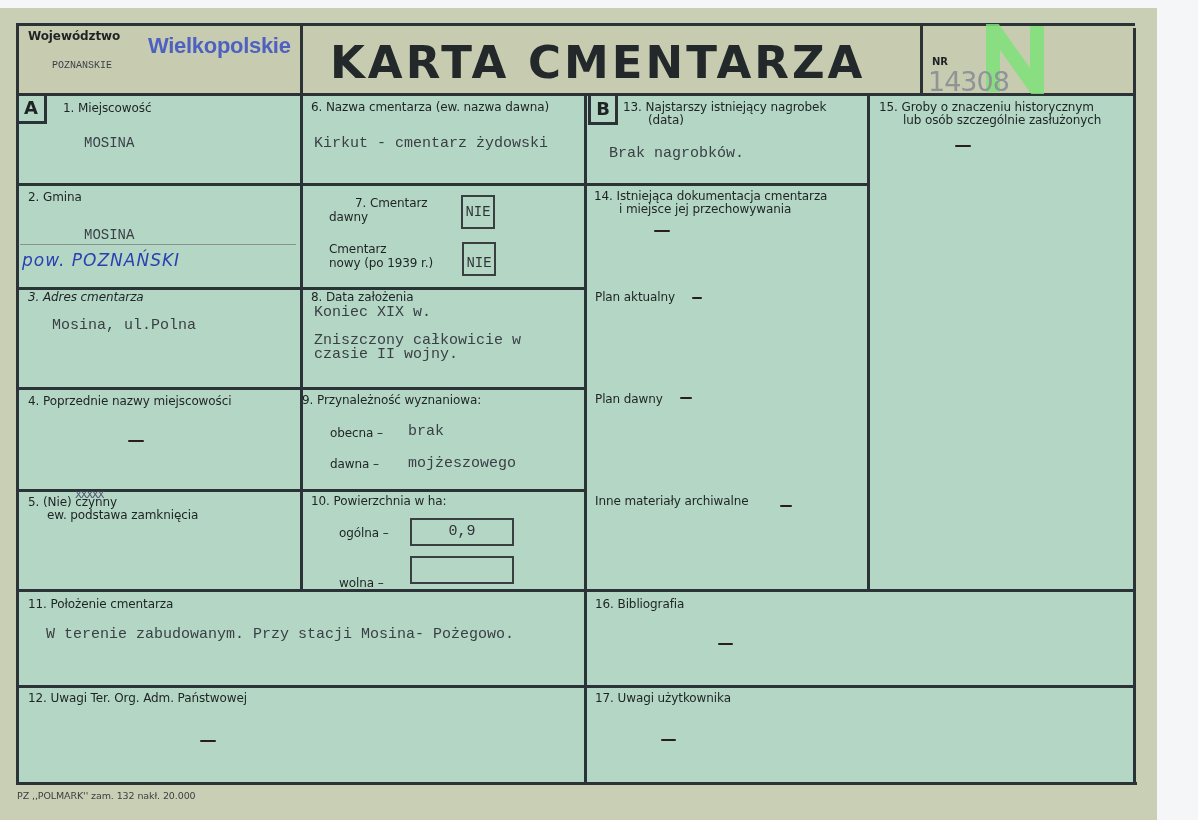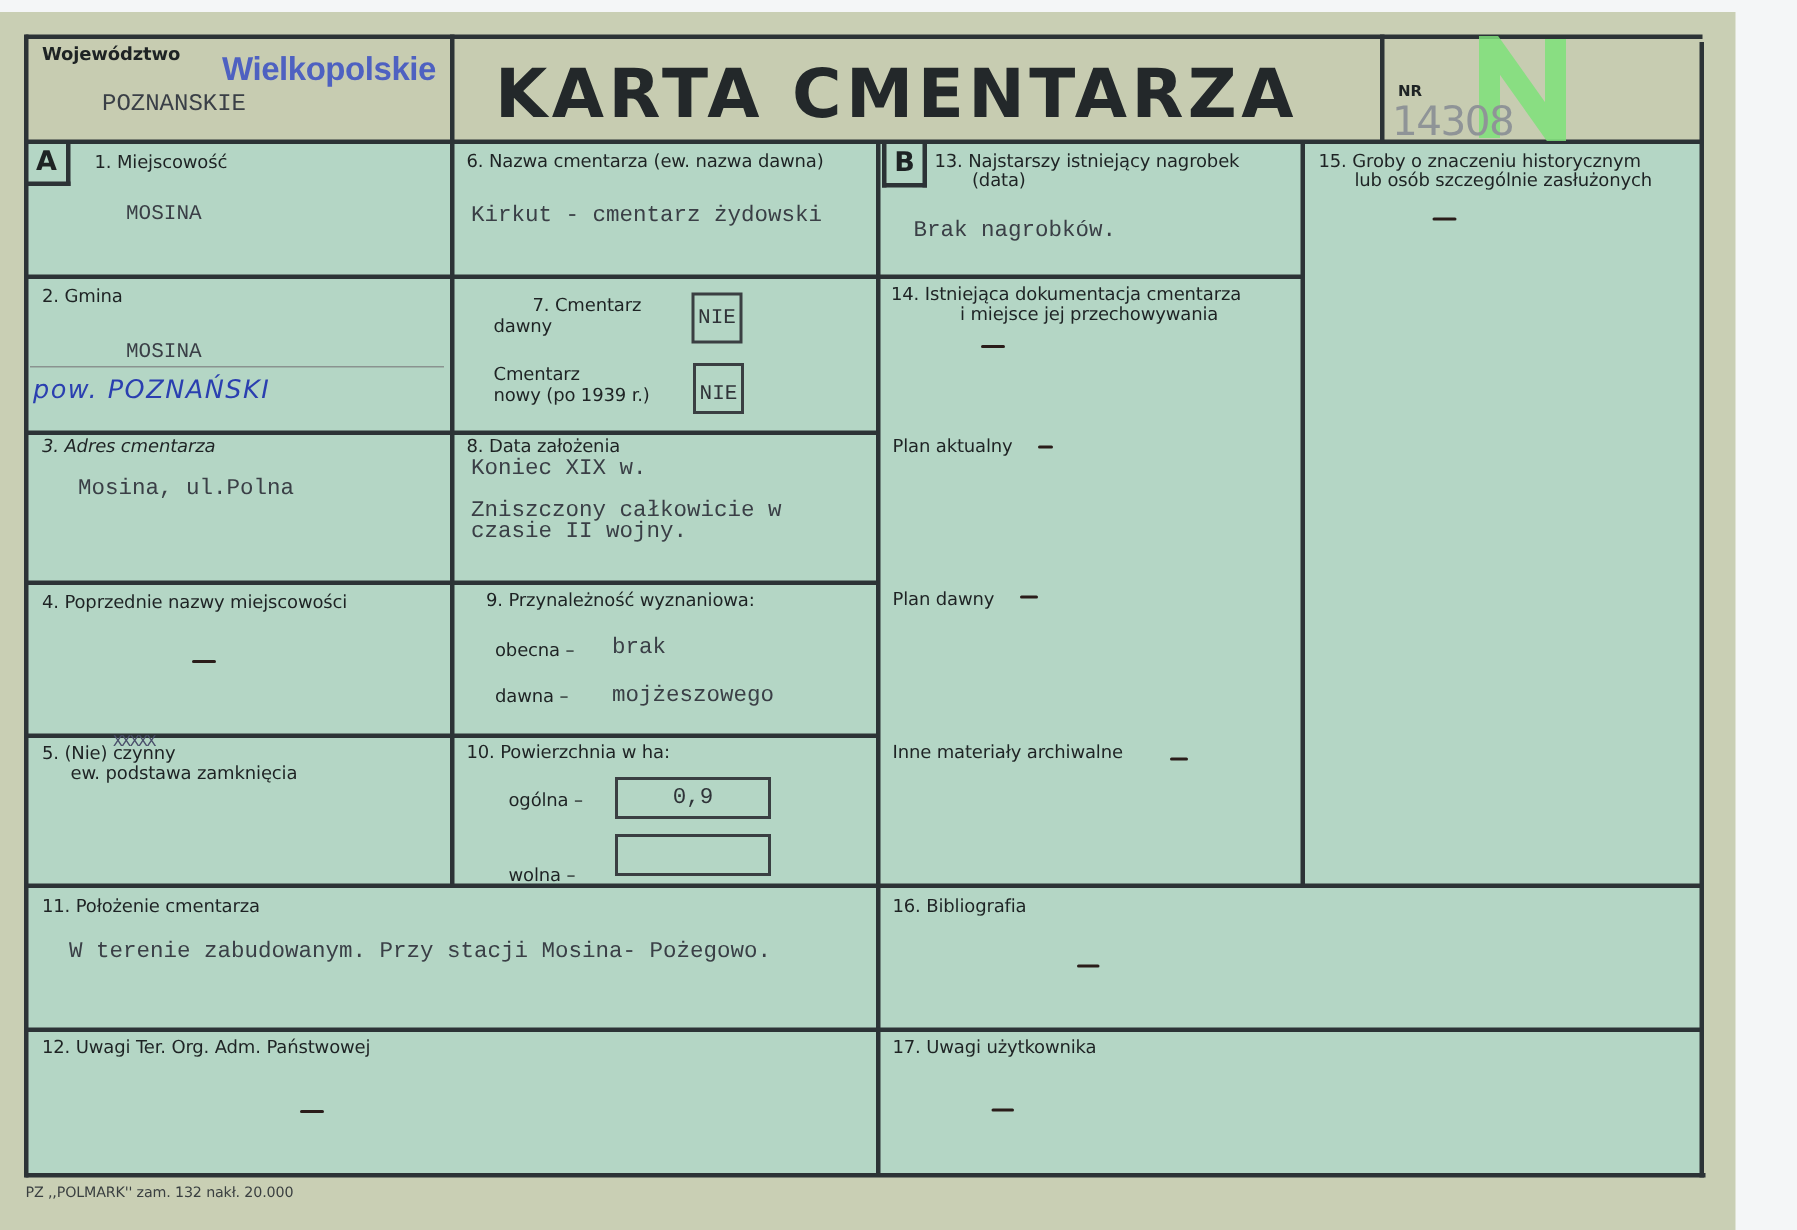--- a/index.html
+++ b/index.html
@@ -26,21 +26,21 @@
 <div class="hl" style="left:17px;top:782px;width:1120px;"></div>
 <div class="vl" style="left:16px;top:23px;height:762px;"></div>
 <div class="vl" style="left:1133px;top:28px;height:757px;"></div>
 
 <div class="hl" style="left:17px;top:93px;width:1118px;"></div>
 <div class="vl" style="left:300px;top:23px;height:72px;"></div>
 <div class="vl" style="left:920px;top:23px;height:72px;"></div>
 
 <div class="lbl" style="left:28px;top:30px;font-weight:bold;font-size:12px;">Województwo</div>
 <div style="position:absolute;left:148px;top:33px;font-family:'Liberation Sans',sans-serif;font-size:22px;font-weight:bold;color:#3a4fc4;opacity:0.85;letter-spacing:-0.3px;">Wielkopolskie</div>
-<div class="typed" style="left:52px;top:60px;font-size:16px;margin-left:16px;">POZNANSKIE</div>
+<div class="typed" style="left:52px;top:60px;font-size:10px;">POZNANSKIE</div>
 
 <div style="position:absolute;left:330px;top:35px;font-family:'DejaVu Sans',sans-serif;font-weight:bold;font-size:45px;letter-spacing:3px;color:#23282a;line-height:56px;white-space:nowrap;">KARTA CMENTARZA</div>
 
 <div style="position:absolute;left:985px;top:24px;width:80px;height:70px;">
   <svg width="80" height="70" viewBox="0 0 80 70">
       <path d="M8 68 L8 4 L52 66 L52 2" fill="none" stroke="#7ee07a" stroke-width="14" stroke-linejoin="miter" opacity="0.85"></path>
     </svg>
 </div>
 <div class="lbl" style="left:932px;top:55px;font-weight:bold;font-size:10px;">NR</div>
 <div style="position:absolute;left:928px;top:66px;font-family:'DejaVu Sans',sans-serif;font-size:27px;color:#8f9497;letter-spacing:-1px;">14308</div>
@@ -83,39 +83,39 @@
 <div class="box" style="left:461px;top:195px;width:34px;height:34px;line-height:30px;">NIE</div>
 <div class="lbl" style="left:329px;top:243px;">Cmentarz</div>
 <div class="lbl" style="left:329px;top:257px;">nowy (po 1939 r.)</div>
 <div class="box" style="left:462px;top:242px;width:34px;height:34px;line-height:38px;">NIE</div>
 
 <div class="lbl" style="left:311px;top:291px;">8. Data założenia</div>
 <div class="typed" style="left:314px;top:304px;">Koniec XIX w.</div>
 <div class="typed" style="left:314px;top:332px;">Zniszczony całkowicie w</div>
 <div class="typed" style="left:314px;top:346px;">czasie II wojny.</div>
 
-<div class="lbl" style="left:324px;top:394px;">9. Przynależność wyznaniowa:</div>
+<div class="lbl" style="left:302px;top:394px;">9. Przynależność wyznaniowa:</div>
 <div class="lbl" style="left:330px;top:427px;">obecna –</div>
 <div class="typed" style="left:408px;top:423px;">brak</div>
 <div class="lbl" style="left:330px;top:458px;">dawna –</div>
 <div class="typed" style="left:408px;top:455px;">mojżeszowego</div>
 
 <div class="lbl" style="left:311px;top:495px;">10. Powierzchnia w ha:</div>
 <div class="lbl" style="left:339px;top:527px;">ogólna –</div>
 <div class="box" style="left:410px;top:518px;width:104px;height:28px;line-height:24px;font-size:15px;">0,9</div>
 <div class="lbl" style="left:339px;top:566px;margin-top:11px;">wolna –</div>
 <div class="box" style="left:410px;top:556px;width:104px;height:28px;line-height:24px;"></div>
 
 <div class="sect" style="left:588px;top:96px;border-left:3px solid #2c3336;width:24px;">B</div>
 <div class="lbl" style="left:623px;top:101px;">13. Najstarszy istniejący nagrobek</div>
 <div class="lbl" style="left:648px;top:114px;">(data)</div>
 <div class="typed" style="left:609px;top:145px;">Brak nagrobków.</div>
 
 <div class="lbl" style="left:594px;top:190px;">14. Istniejąca dokumentacja cmentarza</div>
-<div class="lbl" style="left:619px;top:203px;margin-left:21px;">i miejsce jej przechowywania</div>
+<div class="lbl" style="left:619px;top:203px;">i miejsce jej przechowywania</div>
 <div class="dash" style="left:654px;top:230px;"></div>
 <div class="lbl" style="left:595px;top:291px;">Plan aktualny</div>
 <div class="dash" style="left:692px;top:297px;width:10px;"></div>
 <div class="lbl" style="left:595px;top:393px;">Plan dawny</div>
 <div class="dash" style="left:680px;top:397px;width:12px;"></div>
 <div class="lbl" style="left:595px;top:495px;">Inne materiały archiwalne</div>
 <div class="dash" style="left:780px;top:505px;width:12px;"></div>
 
 <div class="lbl" style="left:879px;top:101px;">15. Groby o znaczeniu historycznym</div>
 <div class="lbl" style="left:903px;top:114px;">lub osób szczególnie zasłużonych</div>

